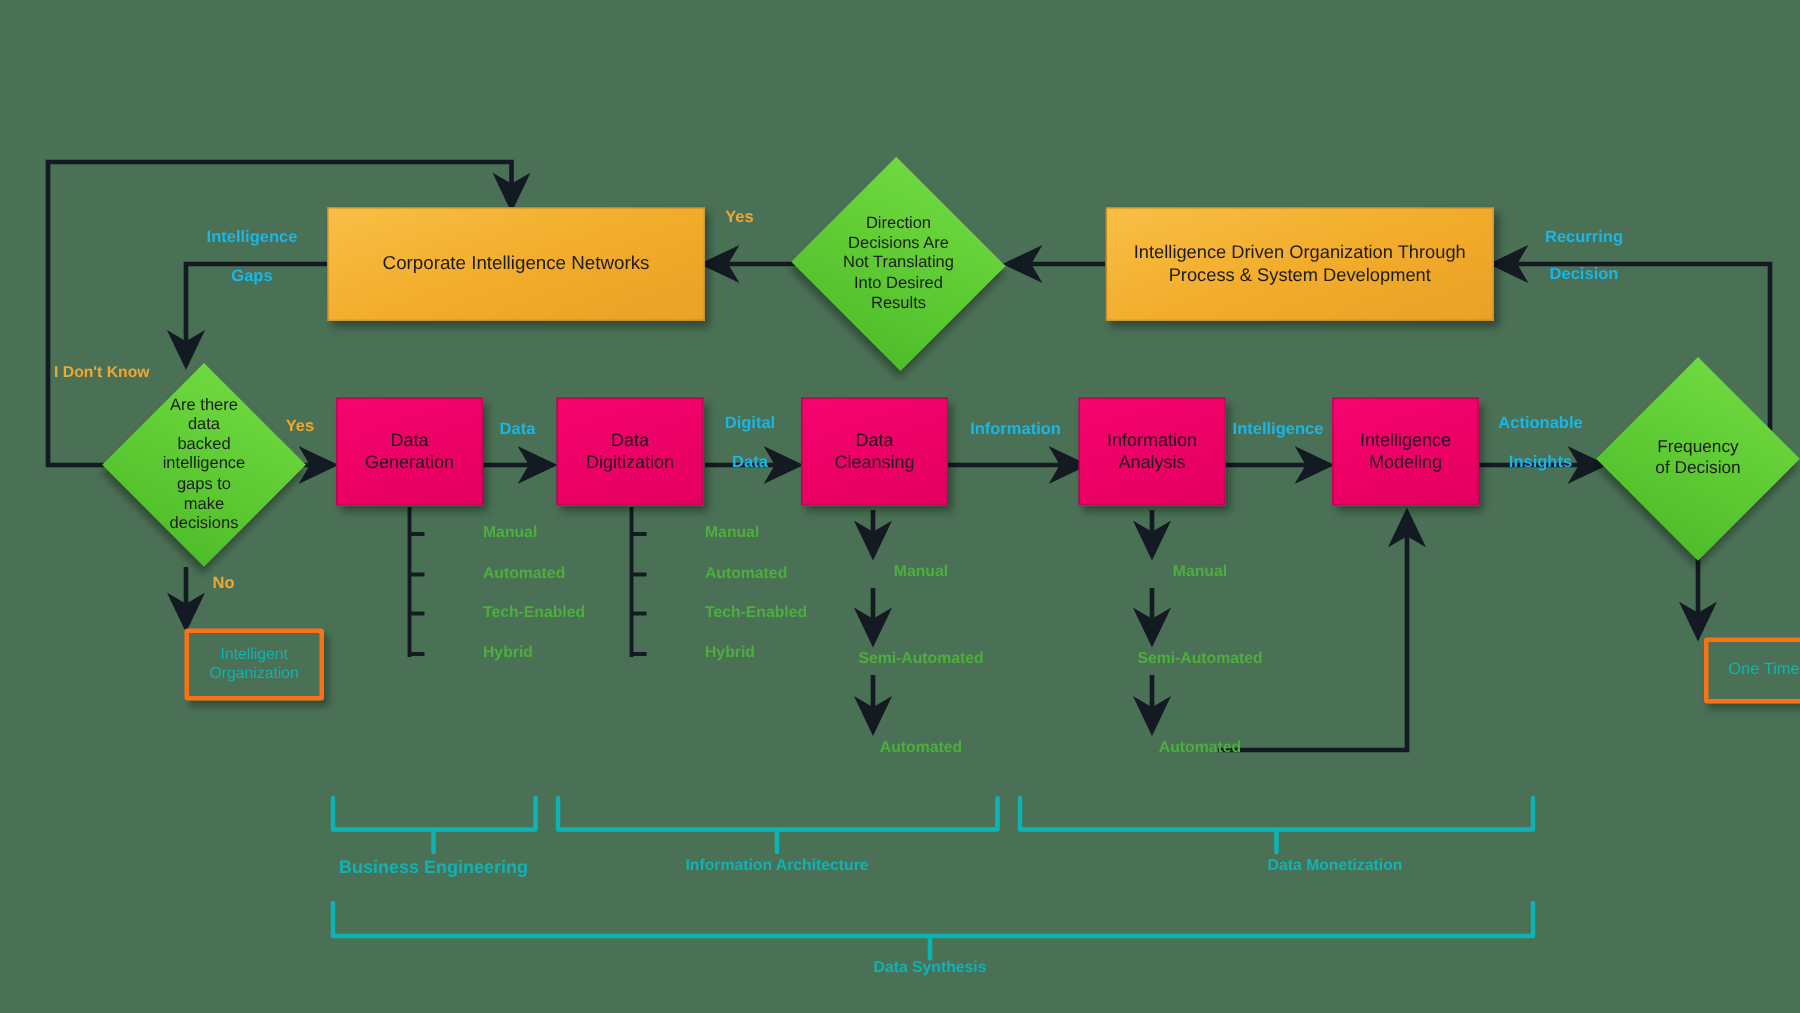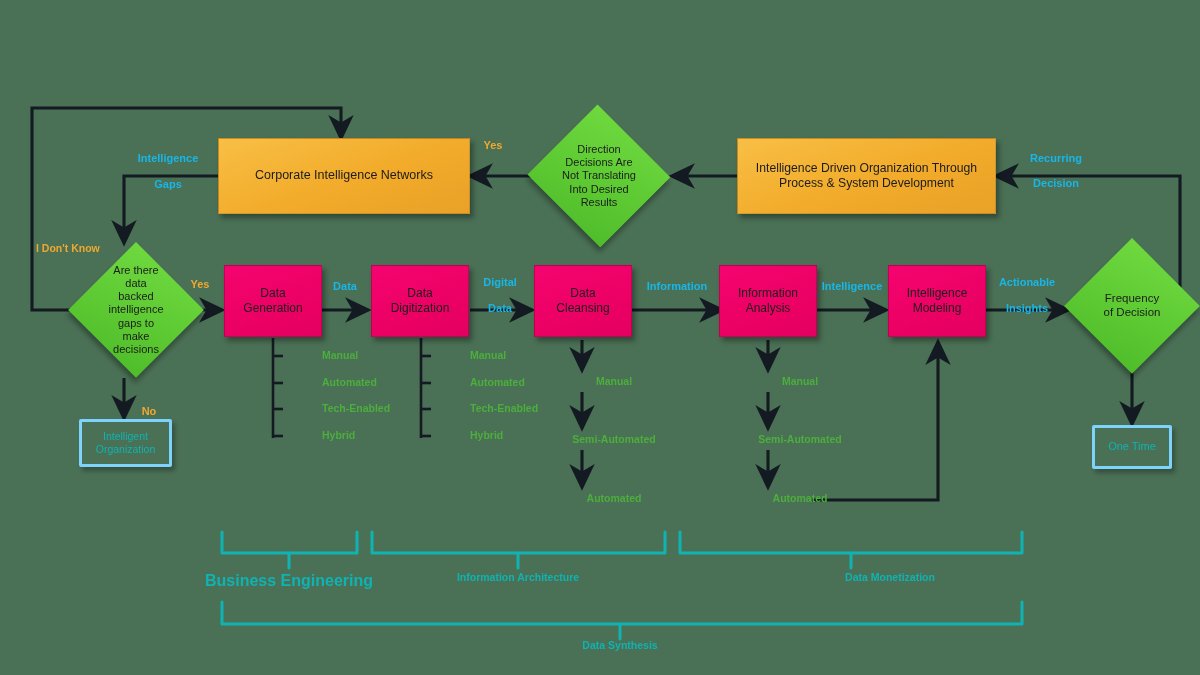--- a/index.html
+++ b/index.html
@@ -30,26 +30,27 @@
     width:70.7%;height:70.7%;
     transform:translate(-50%,-50%) rotate(45deg);
     background:linear-gradient(160deg,#6fd83f 0%,#5cc932 60%,#4fbd2b 100%);
     box-shadow:3px 4px 5px rgba(0,0,0,.32);
   }
   .diamond .dtext{
     position:relative;z-index:2;color:#1c1c1c;line-height:1.2;width:88%;
   }
 
   .termbox{
-    border:3px solid #7dd3fc;
+    border:3px solid #f97316;
     background:transparent;
     color:#10b3b3;
     border-radius:2px;
     line-height:1.2;
     box-shadow:3px 4px 4px rgba(0,0,0,.28);
+    margin-left:44px;
   }
 
   .lbl{position:absolute;white-space:pre;line-height:1.25;}
   .lbl-cyan{color:#19b6e8;font-weight:700;}
   .lbl-gold{color:#f0a830;font-weight:700;}
   .lbl-green{color:#4caf3d;font-weight:700;margin-left:32px;}
   .lbl-teal{color:#10b3b3;font-weight:700;}
   .center{transform:translateX(-50%);text-align:left;}
 </style>
 </head>
@@ -194,21 +195,21 @@
 of Decision</span>
   </div>
 
   <div class="lbl lbl-cyan center" style="left:168px;top:152px;font-size:11px;">Intelligence</div>
   <div class="lbl lbl-cyan center" style="left:168px;top:178px;font-size:11px;">Gaps</div>
 
   <div class="lbl lbl-gold" style="left:36px;top:242px;font-size:10.5px;">I Don't Know</div>
 
   <div class="lbl lbl-gold center" style="left:200px;top:278px;font-size:11px;">Yes</div>
 
-  <div class="lbl lbl-gold center" style="left:145px;top:405px;font-size:11px;padding-left:8px;">No</div>
+  <div class="lbl lbl-gold center" style="left:145px;top:383px;font-size:11px;padding-left:8px;">No</div>
 
   <div class="lbl lbl-gold center" style="left:493px;top:139px;font-size:11px;">Yes</div>
 
   <div class="lbl lbl-cyan center" style="left:1056px;top:152px;font-size:11px;">Recurring</div>
   <div class="lbl lbl-cyan center" style="left:1056px;top:177px;font-size:11px;">Decision</div>
 
   <div class="lbl lbl-cyan center" style="left:345px;top:280px;font-size:11px;">Data</div>
 
   <div class="lbl lbl-cyan center" style="left:500px;top:276px;font-size:11px;">Digital</div>
   <div class="lbl lbl-cyan center" style="left:500px;top:302px;font-size:11px;">Data</div>
@@ -231,18 +232,18 @@
   <div class="lbl lbl-green" style="left:438px;top:429px;font-size:10.5px;">Hybrid</div>
 
   <div class="lbl lbl-green center" style="left:582px;top:375px;font-size:10.5px;">Manual</div>
   <div class="lbl lbl-green center" style="left:582px;top:433px;font-size:10.5px;">Semi-Automated</div>
   <div class="lbl lbl-green center" style="left:582px;top:492px;font-size:10.5px;">Automated</div>
 
   <div class="lbl lbl-green center" style="left:768px;top:375px;font-size:10.5px;">Manual</div>
   <div class="lbl lbl-green center" style="left:768px;top:433px;font-size:10.5px;">Semi-Automated</div>
   <div class="lbl lbl-green center" style="left:768px;top:492px;font-size:10.5px;">Automated</div>
 
-  <div class="lbl lbl-teal center" style="left:289px;top:571px;font-size:16px;">Business Engineering</div>
+  <div class="lbl lbl-teal center" style="left:289px;top:571px;font-size:12px;">Business Engineering</div>
   <div class="lbl lbl-teal center" style="left:518px;top:571px;font-size:10.5px;">Information Architecture</div>
   <div class="lbl lbl-teal center" style="left:851px;top:571px;font-size:10.5px;margin-left:39px;">Data Monetization</div>
   <div class="lbl lbl-teal center" style="left:620px;top:639px;font-size:10.5px;">Data Synthesis</div>
 
 </div>
 
 </body></html>

